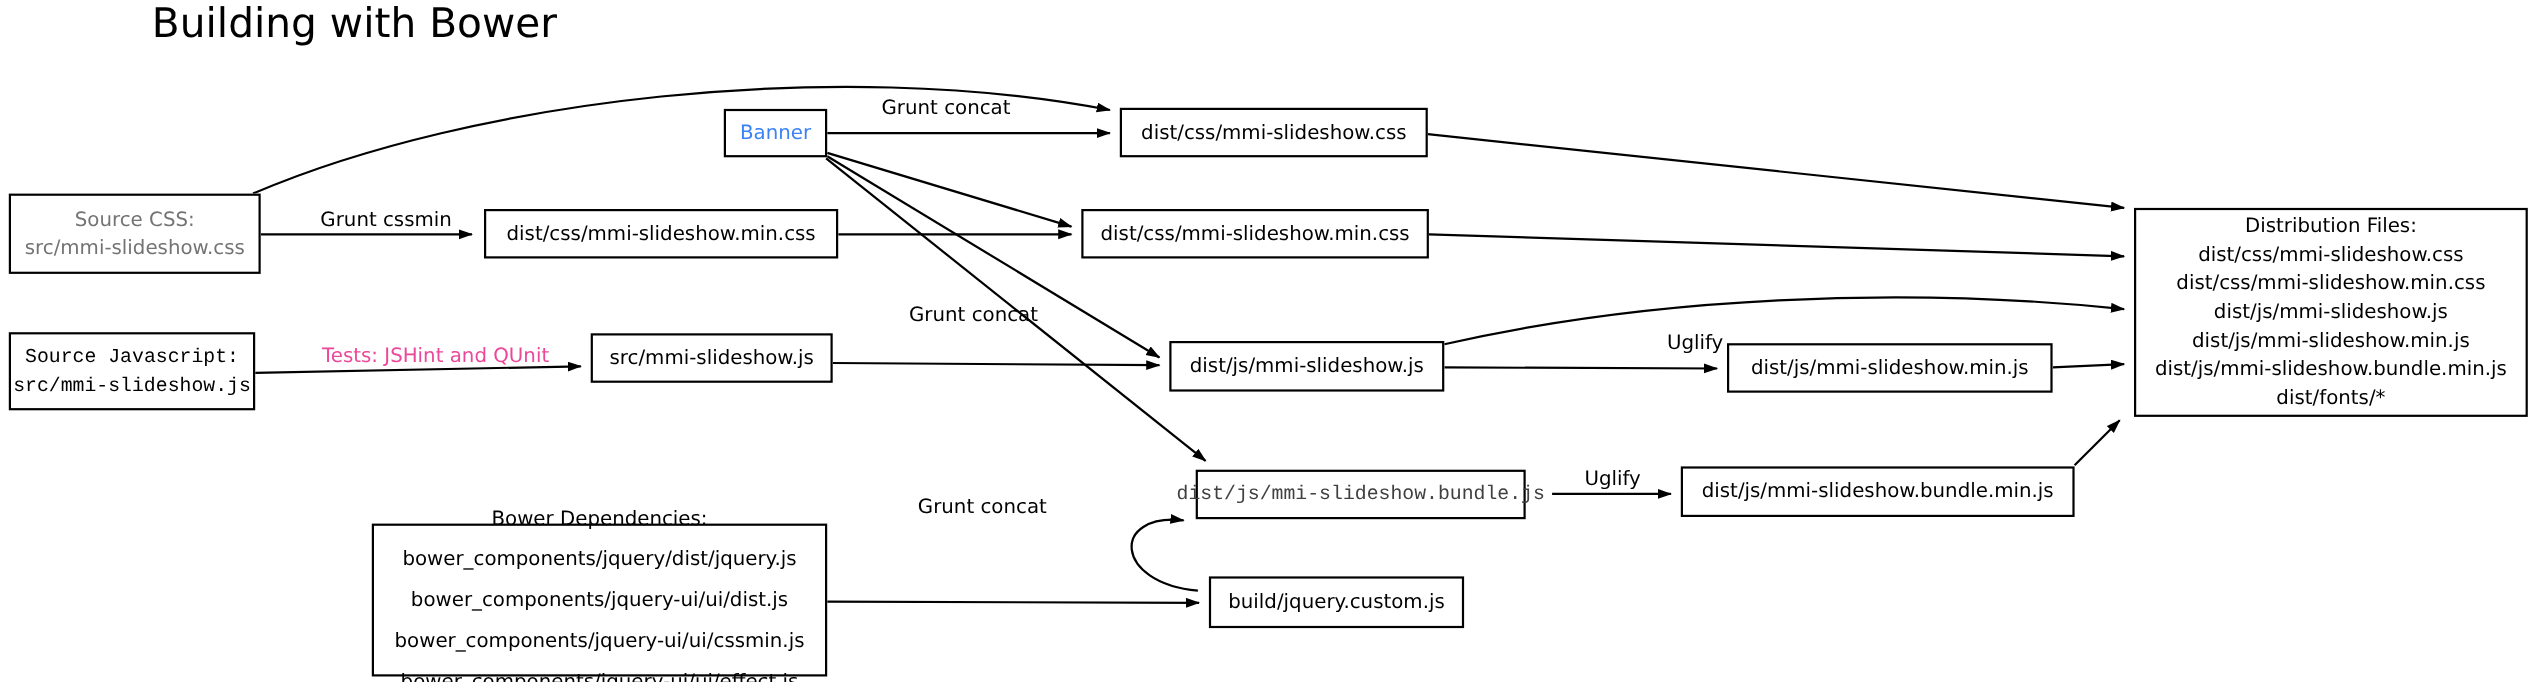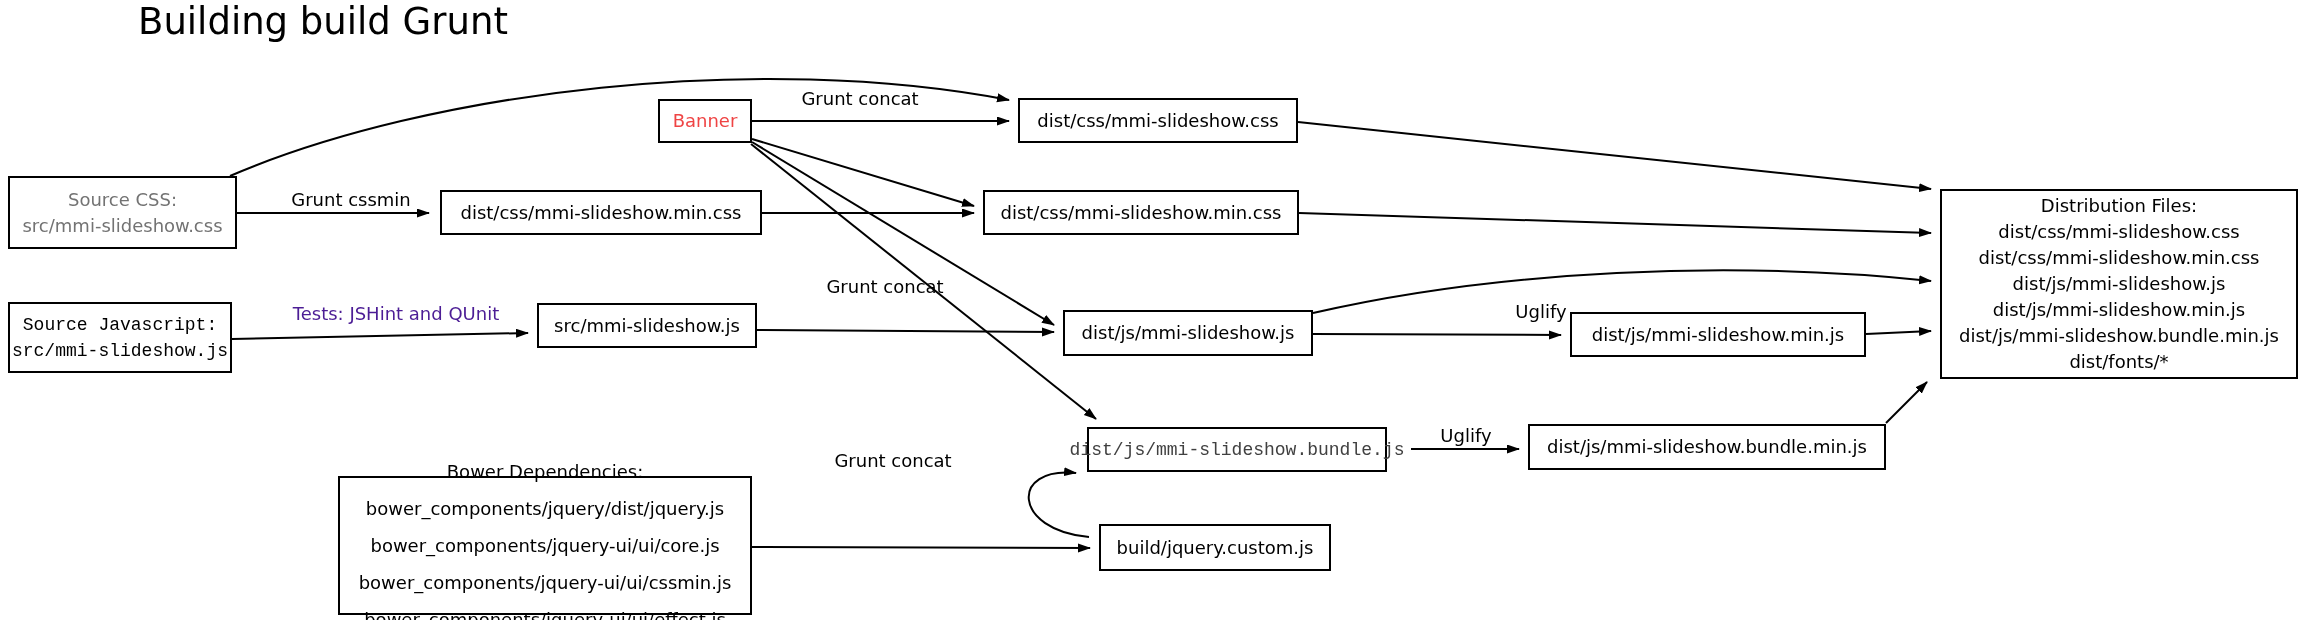--- a/index.html
+++ b/index.html
@@ -49,21 +49,21 @@
   }
   #edges path.edge {
     fill: none;
     stroke-width: 2px;
   }
 </style>
 </head>
 <body>
 
 <div id="diagram" style="width: 2302px; height: 620px; background: rgb(255, 255, 255);">
-  <div class="title" style="left:138px; top:0px;">Building build Grunt</div>
+  <div class="title" style="left:138px; top:0px;">Building with Bower</div>
 
   <svg id="edges" width="2302" height="620">
     <defs>
       <marker id="arrowhead" markerUnits="userSpaceOnUse" markerWidth="14" markerHeight="10" refX="12" refY="4.5" orient="auto">
         <path d="M 0 0 L 13 4.5 L 0 9 z" fill="#000000"></path>
       </marker>
     </defs>
     <g id="edge-group">
         <path d="M 237 213 L 429 213" class="edge" stroke="#000000" marker-end="url(#arrowhead)"></path>
         <path d="M 230 176 C 430 90 760 52 1009 100" class="edge" stroke="#000000" marker-end="url(#arrowhead)"></path>
@@ -91,21 +91,21 @@
         <div class="node-line">Source CSS:</div>
         <div class="node-line">src/mmi-slideshow.css</div>
       </div>
       <div class="node" style="left: 8px; top: 302px; width: 224px; height: 71px; border-color: rgb(0, 0, 0); background: rgb(255, 255, 255); color: rgb(0, 0, 0); font-family: Liberation Mono, monospace;">
         <div class="node-line">Source Javascript:</div>
         <div class="node-line">src/mmi-slideshow.js</div>
       </div>
       <div class="node" style="left: 537px; top: 303px; width: 220px; height: 45px; border-color: rgb(0, 0, 0); background: rgb(255, 255, 255); color: rgb(0, 0, 0);">
         <div class="node-line">src/mmi-slideshow.js</div>
       </div>
-      <div class="node" style="left: 658px; top: 99px; width: 94px; height: 44px; border-color: rgb(0, 0, 0); background: rgb(255, 255, 255); color: #ef4444;">
+      <div class="node" style="left: 658px; top: 99px; width: 94px; height: 44px; border-color: rgb(0, 0, 0); background: rgb(255, 255, 255); color: #3b82f6;">
         <div class="node-line">Banner</div>
       </div>
       <div class="node" style="left: 1018px; top: 98px; width: 280px; height: 45px; border-color: rgb(0, 0, 0); background: rgb(255, 255, 255); color: rgb(0, 0, 0);">
         <div class="node-line">dist/css/mmi-slideshow.css</div>
       </div>
       <div class="node" style="left: 440px; top: 190px; width: 322px; height: 45px; border-color: rgb(0, 0, 0); background: rgb(255, 255, 255); color: rgb(0, 0, 0);">
         <div class="node-line">dist/css/mmi-slideshow.min.css</div>
       </div>
       <div class="node" style="left: 983px; top: 190px; width: 316px; height: 45px; border-color: rgb(0, 0, 0); background: rgb(255, 255, 255); color: rgb(0, 0, 0);">
         <div class="node-line">dist/css/mmi-slideshow.min.css</div>
@@ -121,36 +121,36 @@
       </div>
       <div class="node" style="left: 1528px; top: 424px; width: 358px; height: 46px; border-color: rgb(0, 0, 0); background: rgb(255, 255, 255); color: rgb(0, 0, 0);">
         <div class="node-line">dist/js/mmi-slideshow.bundle.min.js</div>
       </div>
       <div class="node" style="left: 1099px; top: 524px; width: 232px; height: 47px; border-color: rgb(0, 0, 0); background: rgb(255, 255, 255); color: rgb(0, 0, 0);">
         <div class="node-line">build/jquery.custom.js</div>
       </div>
       <div class="node" style="left: 338px; top: 476px; width: 414px; height: 139px; border-color: rgb(0, 0, 0); background: rgb(255, 255, 255); color: rgb(0, 0, 0); gap: 11px;">
         <div class="node-line">Bower Dependencies:</div>
         <div class="node-line">bower_components/jquery/dist/jquery.js</div>
-        <div class="node-line">bower_components/jquery-ui/ui/core.js</div>
+        <div class="node-line">bower_components/jquery-ui/ui/dist.js</div>
         <div class="node-line">bower_components/jquery-ui/ui/cssmin.js</div>
         <div class="node-line">bower_components/jquery-ui/ui/effect.js</div>
       </div>
       <div class="node" style="left: 1940px; top: 189px; width: 358px; height: 190px; border-color: rgb(0, 0, 0); background: rgb(255, 255, 255); color: rgb(0, 0, 0);">
         <div class="node-line">Distribution Files:</div>
         <div class="node-line">dist/css/mmi-slideshow.css</div>
         <div class="node-line">dist/css/mmi-slideshow.min.css</div>
         <div class="node-line">dist/js/mmi-slideshow.js</div>
         <div class="node-line">dist/js/mmi-slideshow.min.js</div>
         <div class="node-line">dist/js/mmi-slideshow.bundle.min.js</div>
         <div class="node-line">dist/fonts/*</div>
       </div>
     </div>
   <div id="labels">
       <div class="edge-label" style="left: 351px; top: 200px; color: rgb(0, 0, 0);">Grunt cssmin</div>
       <div class="edge-label" style="left: 860px; top: 99px; color: rgb(0, 0, 0);">Grunt concat</div>
-      <div class="edge-label" style="left: 396px; top: 314px; color: #4c1d95;">Tests: JSHint and QUnit</div>
+      <div class="edge-label" style="left: 396px; top: 324px; color: #ec4899;">Tests: JSHint and QUnit</div>
       <div class="edge-label" style="left: 885px; top: 287px; color: rgb(0, 0, 0);">Grunt concat</div>
       <div class="edge-label" style="left: 1541px; top: 312px; color: rgb(0, 0, 0);">Uglify</div>
       <div class="edge-label" style="left: 893px; top: 461px; color: rgb(0, 0, 0);">Grunt concat</div>
       <div class="edge-label" style="left: 1466px; top: 436px; color: rgb(0, 0, 0);">Uglify</div>
     </div>
 </div>
 
 </body></html>

